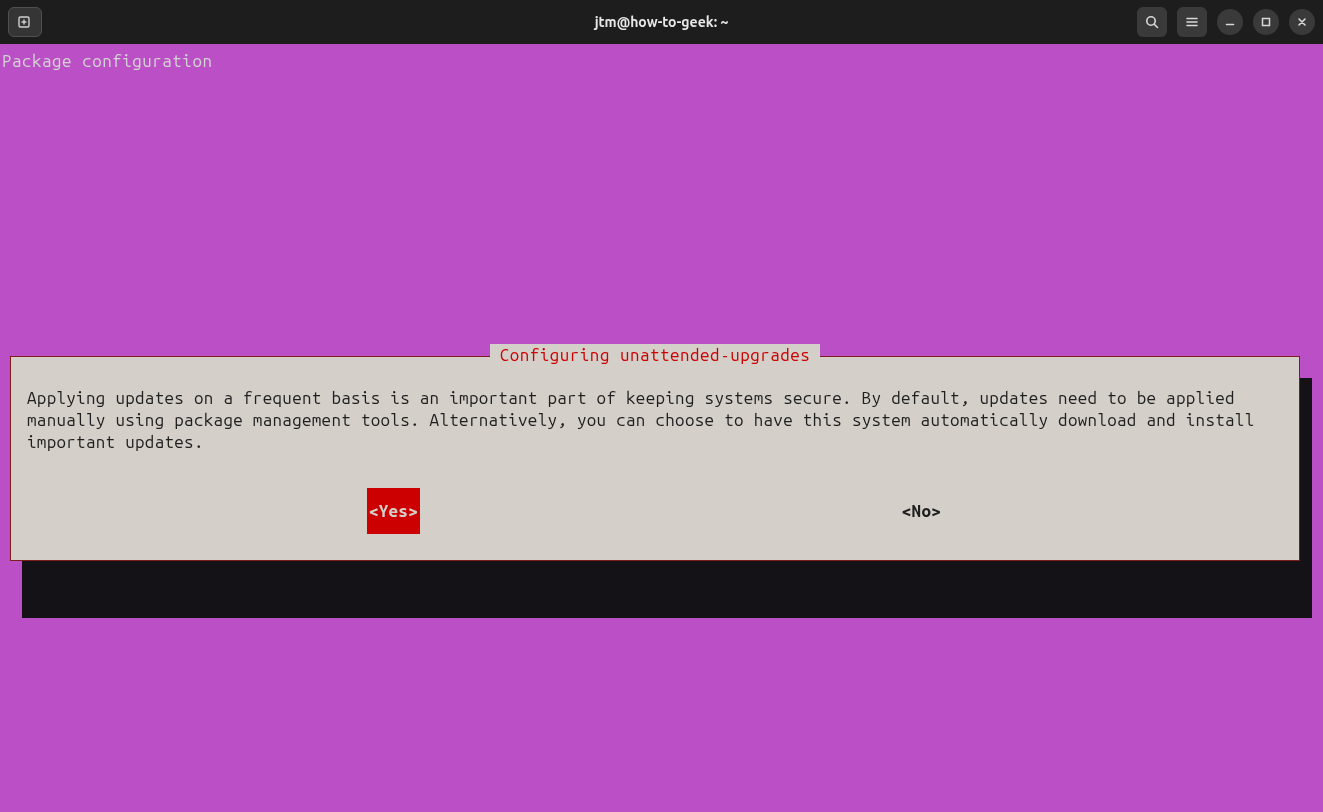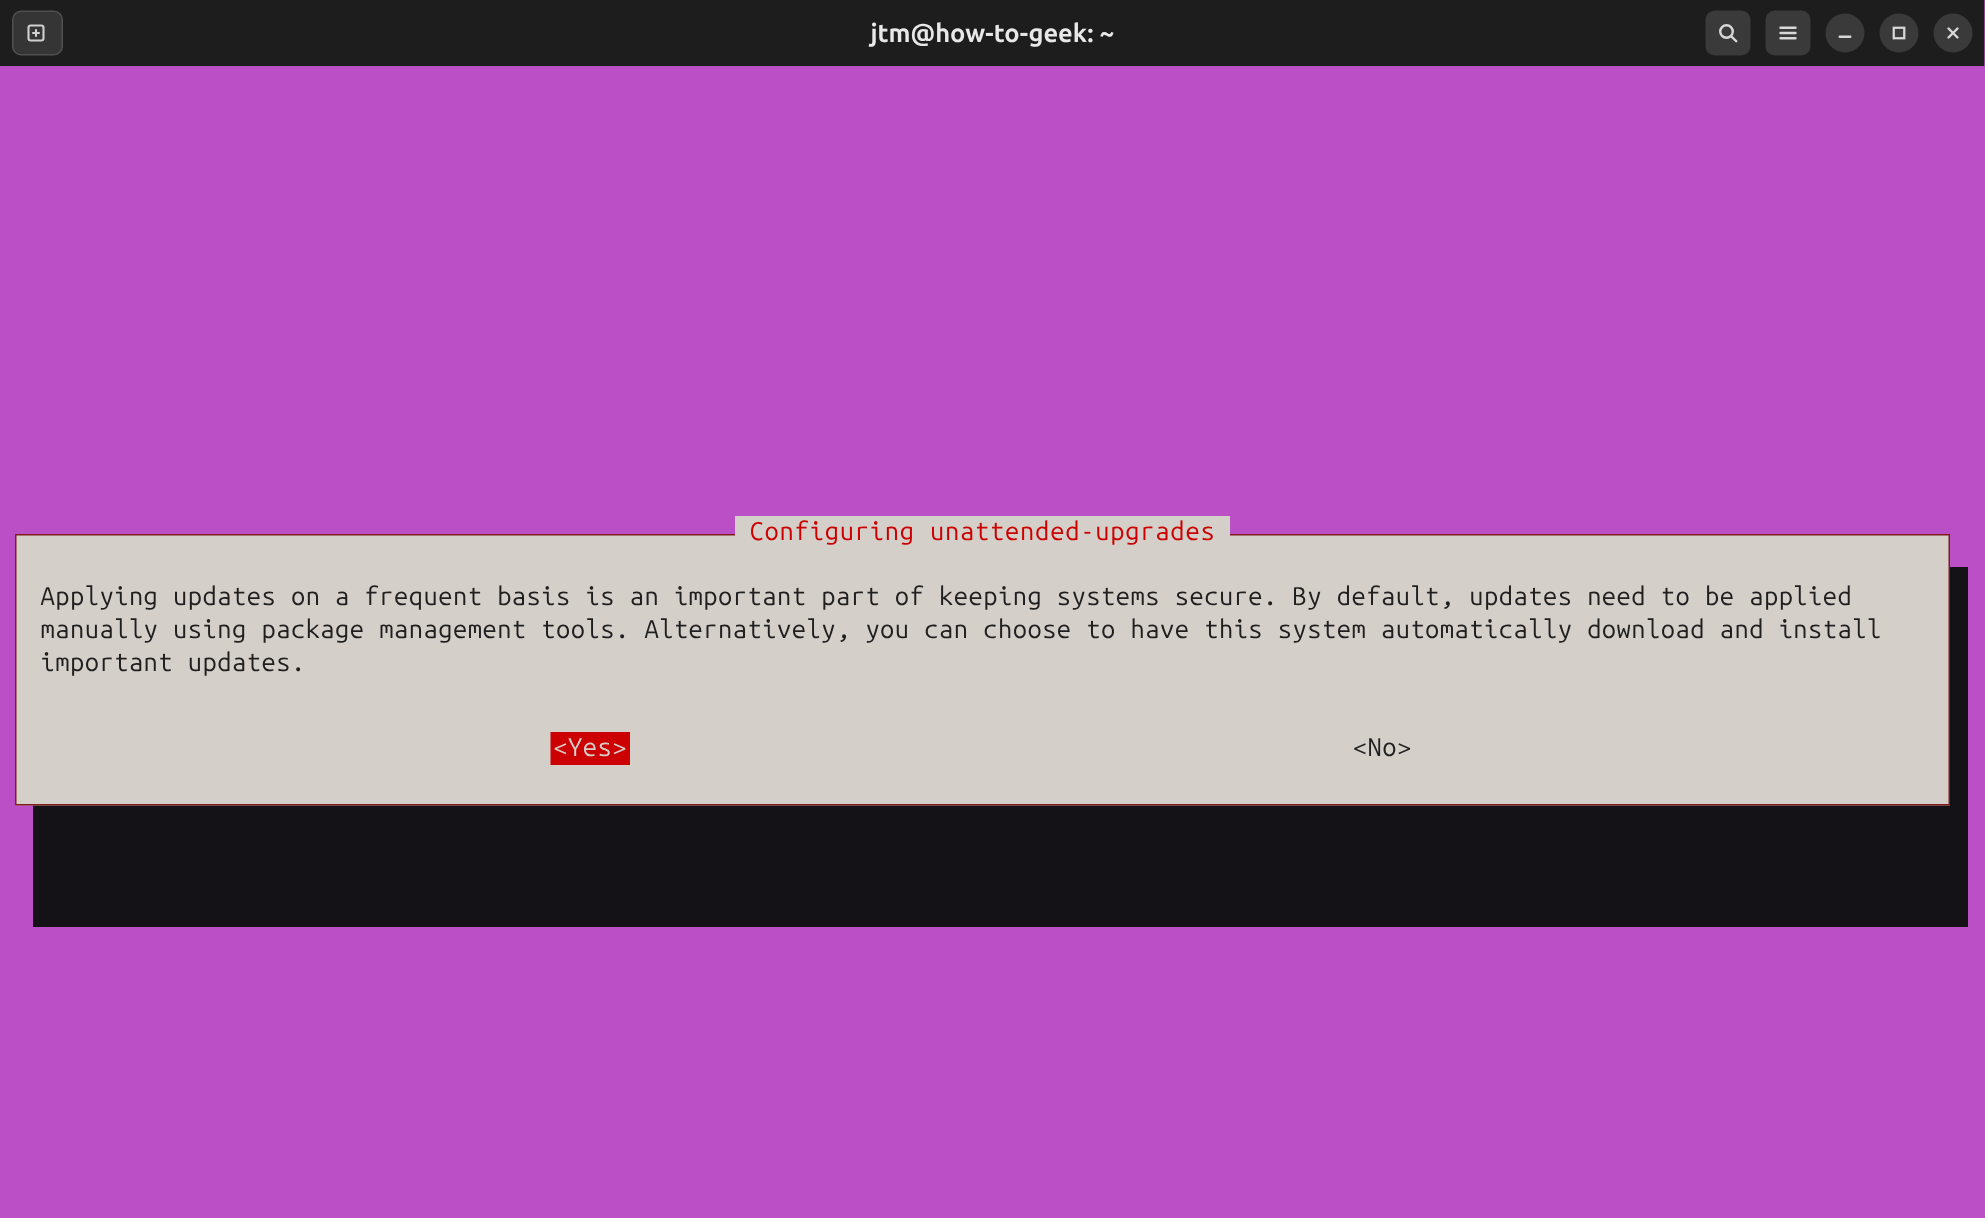--- a/index.html
+++ b/index.html
@@ -36,21 +36,21 @@
       align-items: center;
       justify-content: center;
       cursor: pointer;
     }
     .window-title {
       position: absolute;
       left: 50%;
       transform: translateX(-50%);
       color: #e8e8e8;
       font-family: 'Ubuntu', sans-serif;
-      font-size: 17px;
+      font-size: 14px;
       font-weight: 600;
     }
     .titlebar-right {
       margin-left: auto;
       display: flex;
       gap: 10px;
       align-items: center;
     }
     .tb-button {
       width: 30px;
@@ -127,22 +127,23 @@
     }
     .dialog-buttons {
       display: flex;
       justify-content: space-around;
       margin: 22px 0 10px 0;
       padding: 0 100px;
     }
     .dlg-btn {
       display: inline-block;
       color: #1f1f1f;
-      padding: 0 2px;
+      padding: 12px 2px;
       cursor: pointer;
+      font-weight: bold;
     }
     .dlg-btn.selected {
       background: #cc0000;
       color: #d5cfca;
     }
     svg {
       display: block;
     }
   </style>
 </head>
@@ -194,20 +195,21 @@
       <span>
         <svg width="14" height="14" viewBox="0 0 14 14">
           <path d="M4 4 L10 10 M10 4 L4 10" stroke="#d8d8d8" stroke-width="1.6" stroke-linecap="round"></path>
         </svg>
       </span>
     </div>
   </div>
 </div>
 
 <div class="terminal-area">
+  <div class="screen-title">Package configuration</div>
 
   <div class="dialog-shadow"></div>
 
   <div class="dialog-box">
     <div class="dialog-title-wrapper">
       <span class="dialog-title">Configuring unattended-upgrades</span>
     </div>
     <div class="dialog-body">
       <div class="dialog-paragraph">Applying updates on a frequent basis is an important part of keeping systems secure. By default, updates need to be applied manually using package management tools. Alternatively, you can choose to have this system automatically download and install important updates.</div>
       <div class="dialog-buttons">

